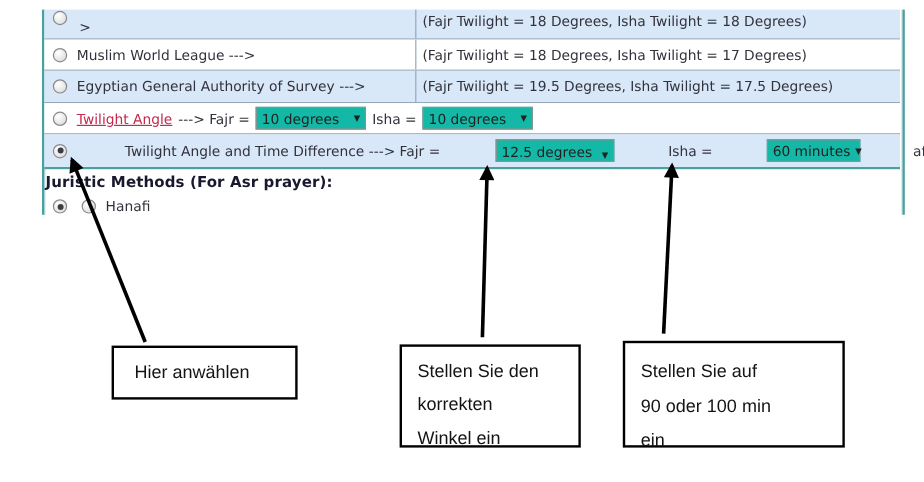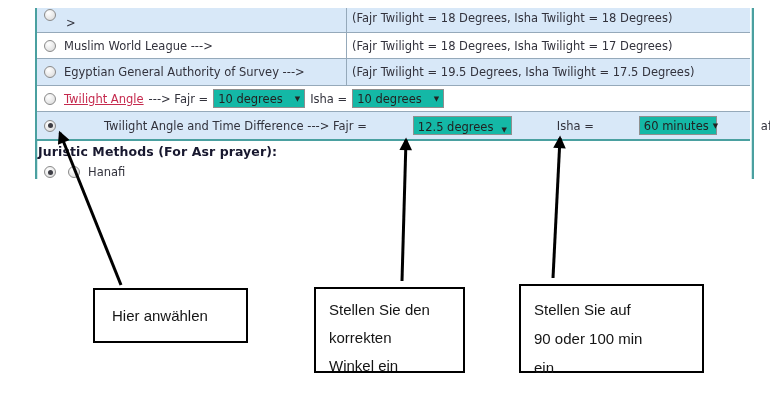--- a/index.html
+++ b/index.html
@@ -49,23 +49,23 @@
   .juristic{position:absolute;left:38px;top:144px;font-size:12px;}
   .j-head{font-weight:bold;font-size:12.5px;color:#18182f;letter-spacing:0.1px;}
   .j-opts{display:flex;align-items:center;margin-top:6px;margin-left:6px;font-size:11.5px;
           color:#32323c;white-space:nowrap;}
   .j-opts .rlabel{margin-left:8px;}
   .j-opts .radio.second{margin-left:12px;}
 
   
   .note-box{position:absolute;background:#fff;border:2px solid #000;color:#141414;
             font-family:"Liberation Sans",sans-serif;font-size:15px;box-sizing:border-box;}
-  .nb1{left:93px;top:288px;width:155px;height:55px;display:flex;align-items:center;
+  .nb1{left:93px;top:288px;width:155px;height:45px;display:flex;align-items:center;
        padding-left:17px;}
-  .nb2{left:314px;top:287px;width:151px;height:86px;padding:7px 0 0 13px;line-height:28px;}
+  .nb2{left:333px;top:287px;width:151px;height:86px;padding:7px 0 0 13px;line-height:28px;}
   .nb3{left:519px;top:284px;width:185px;height:89px;padding:9px 0 0 13px;line-height:29px;}
   .nb2 div,.nb3 div{white-space:nowrap;}
 
   .overlay{position:absolute;left:0;top:0;pointer-events:none;}
 </style>
 </head>
 <body>
 
 <div class="canvas">
 

